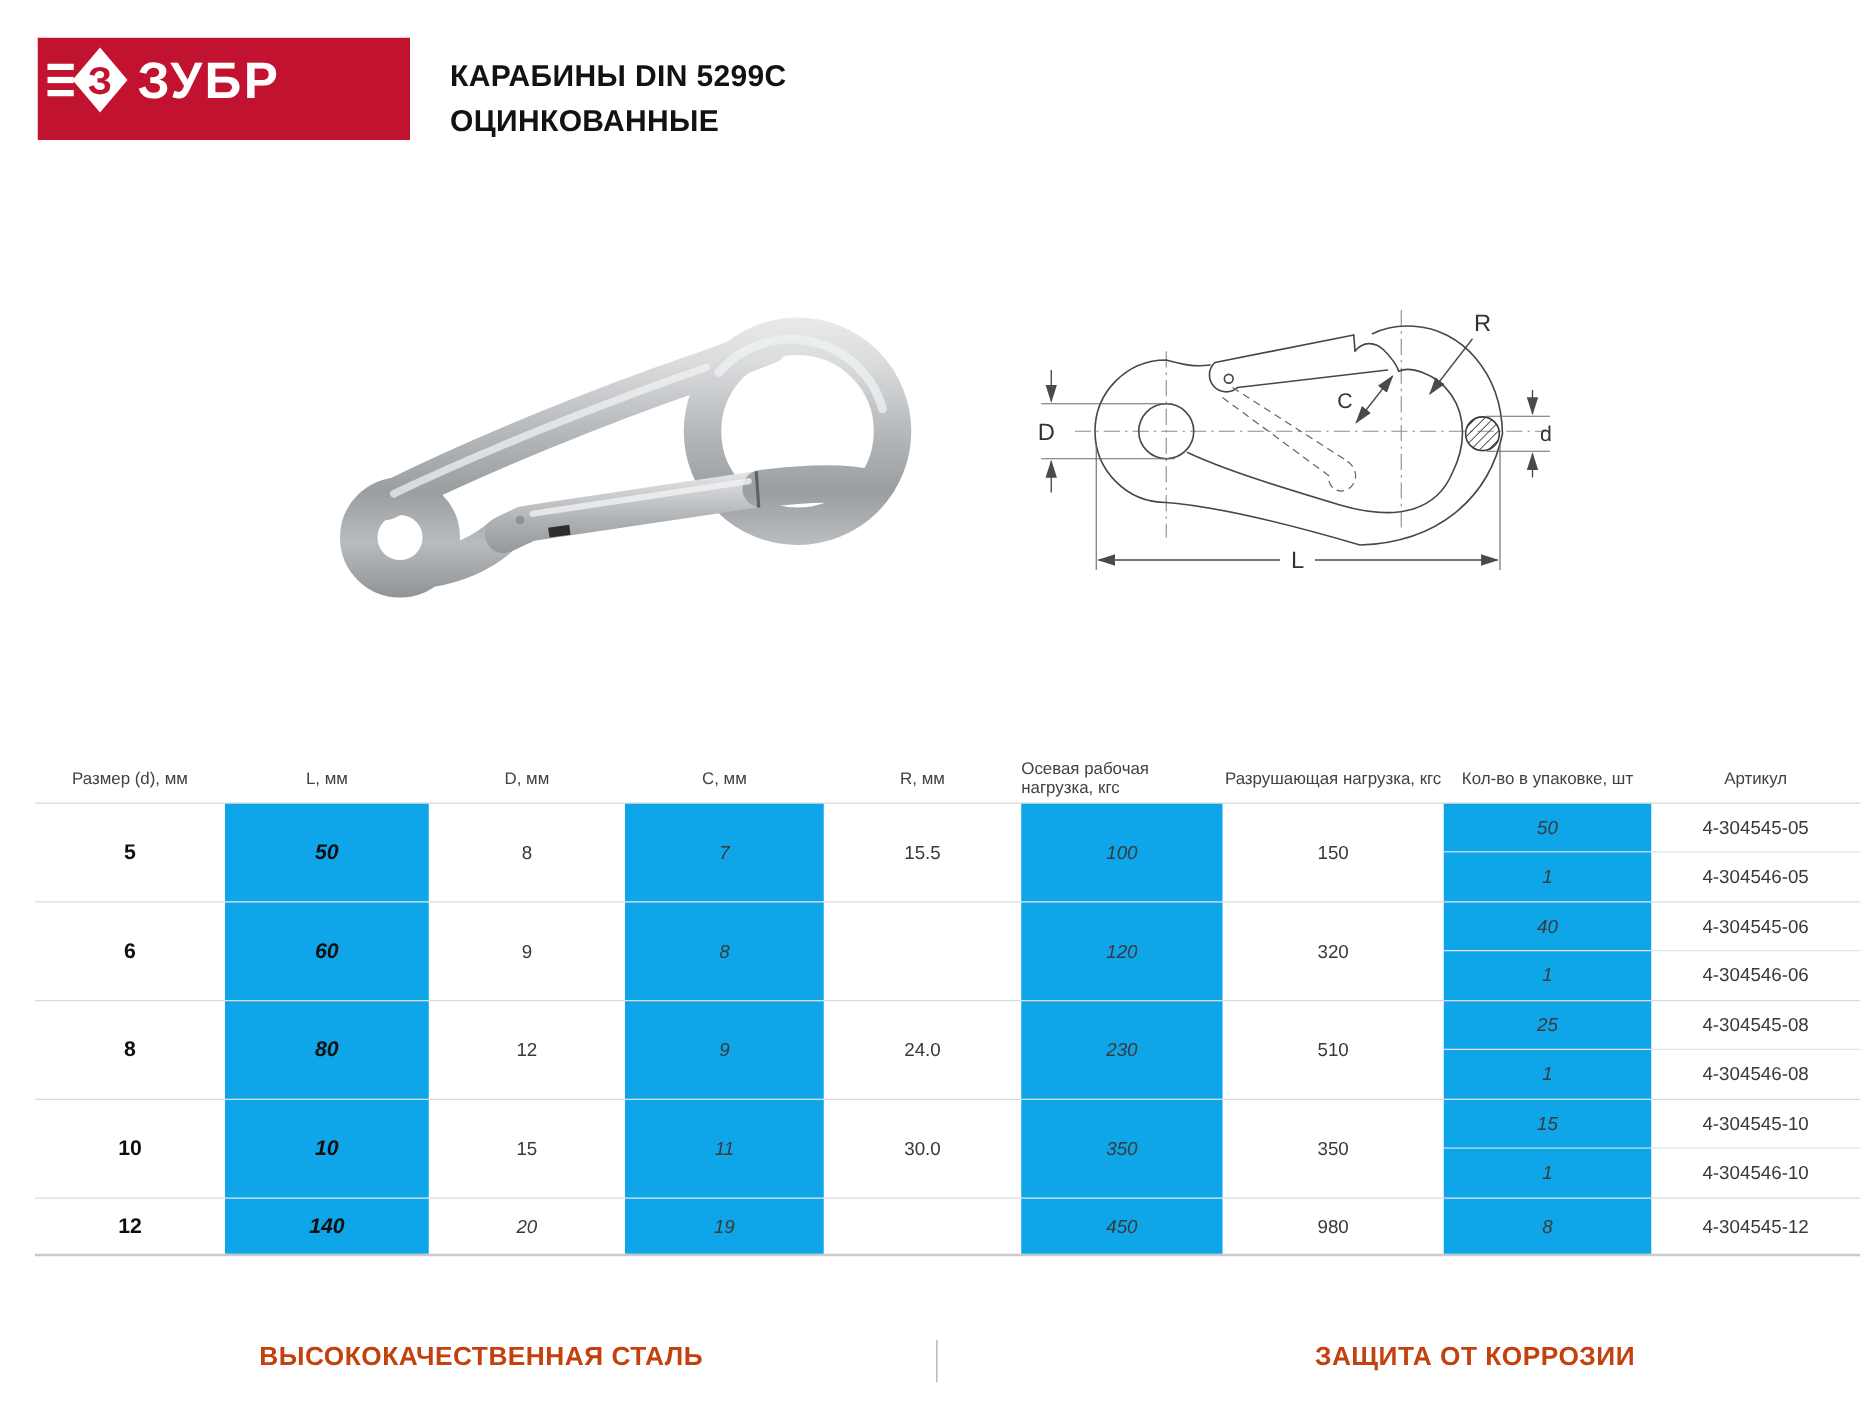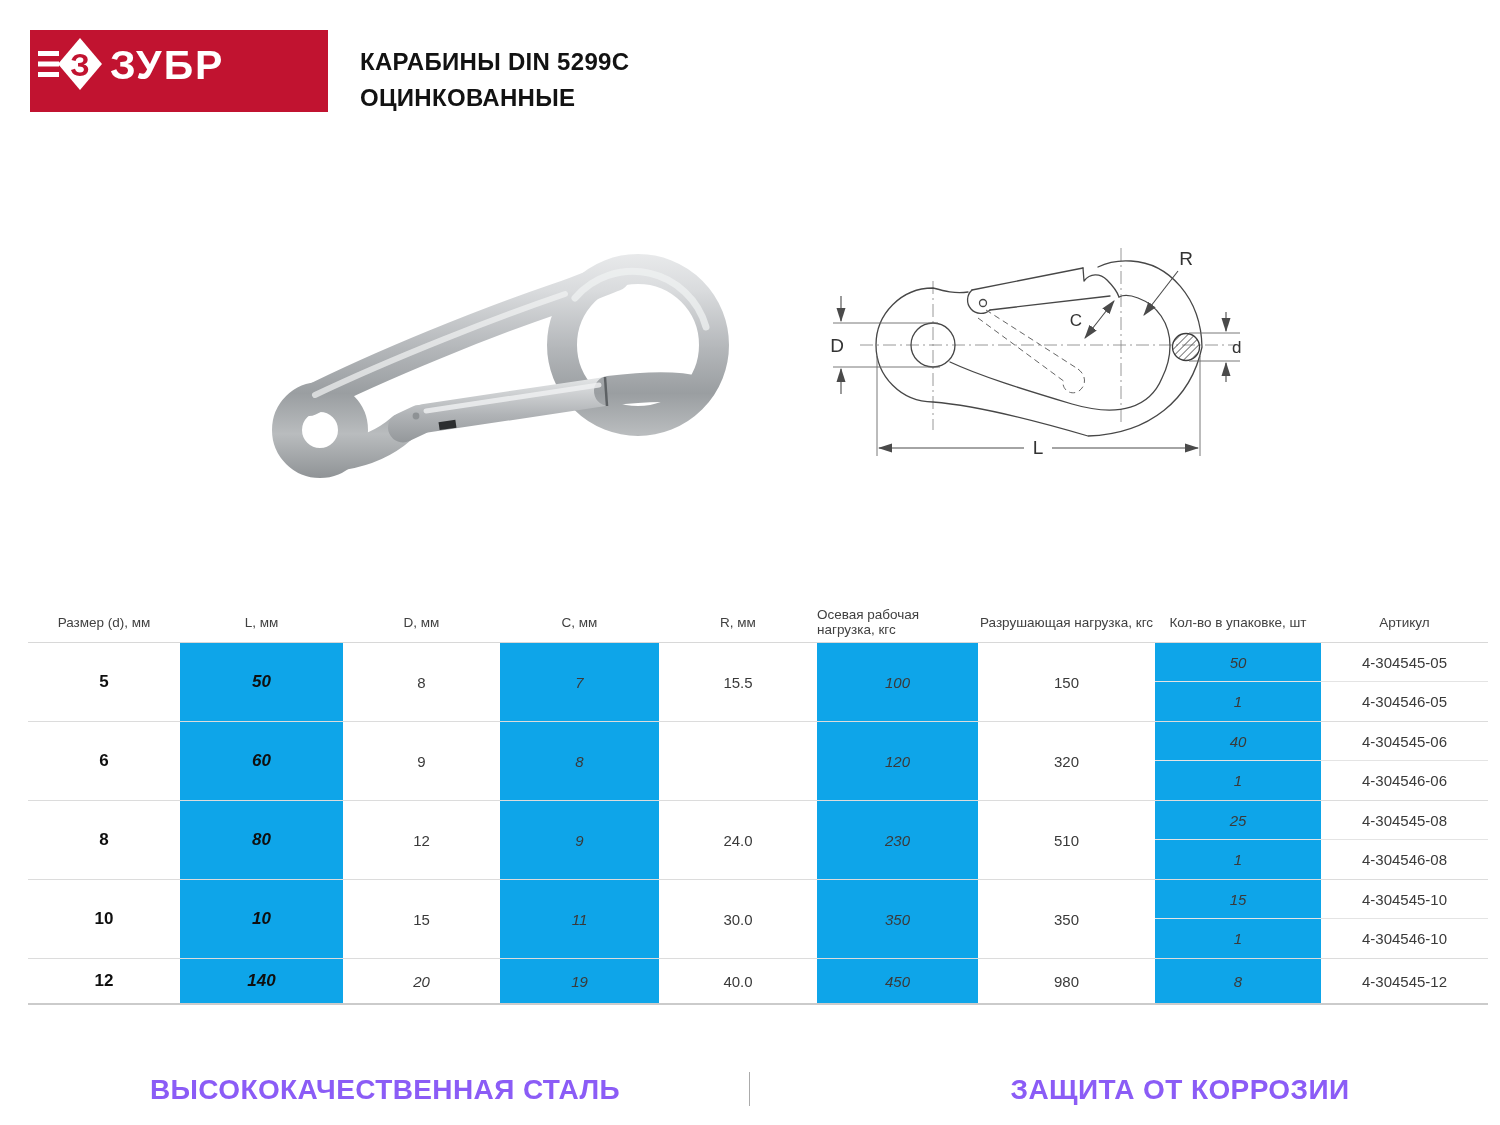--- a/index.html
+++ b/index.html
@@ -25,21 +25,21 @@
   .dbl{grid-template-rows:39px 39px;}
   .sgl{grid-template-rows:44px;}
   .dbl .span{grid-row:1 / span 2;}
   .cell{display:flex;align-items:center;justify-content:center;font-size:15px;color:#3a3a3a;}
   .b{font-weight:bold;font-size:17px;color:#0f0f0f;}
   .shade{background:#0ea5e9;font-style:italic;}
   .subdiv{border-bottom:1px solid #e4e4e4;}
 
   
   #footer{position:absolute;left:0;top:1056px;width:1500px;height:69px;}
-  #footer .flabel{position:absolute;top:18px;font-size:28px;font-weight:bold;color:#8b5cf6;
+  #footer .flabel{position:absolute;top:18px;font-size:21px;font-weight:bold;color:#c2410c;
                   letter-spacing:.4px;text-align:center;}
   #flabel-left{left:28px;width:714px;}
   #flabel-right{left:860px;width:640px;}
   #fdivider{position:absolute;left:749px;top:16px;width:1px;height:34px;background:#ababab;}
 </style>
 </head>
 <body>
 
 <div id="page">
 
@@ -231,21 +231,20 @@
           <div class="cell shade subdiv" style="grid-area: 1 / 8;">15</div>
           <div class="cell subdiv" style="grid-area: 1 / 9;">4-304545-10</div>
           <div class="cell shade" style="grid-area: 2 / 8;">1</div>
           <div class="cell" style="grid-area: 2 / 9;">4-304546-10</div>
         </div>
         <div class="trow sgl">
           <div class="cell span b" style="grid-column: 1;">12</div>
           <div class="cell span b shade" style="grid-column: 2;">140</div>
           <div class="cell span" style="grid-column: 3; font-style: italic;">20</div>
           <div class="cell span shade" style="grid-column: 4;">19</div>
-          <div class="cell span" style="grid-column: 5;">40.0</div>
           <div class="cell span shade" style="grid-column: 6;">450</div>
           <div class="cell span" style="grid-column: 7;">980</div>
           <div class="cell shade" style="grid-area: 1 / 8;">8</div>
           <div class="cell" style="grid-area: 1 / 9;">4-304545-12</div>
         </div>
       </div>
   </div>
 
   <div id="footer">
     <div id="fdivider"></div>

